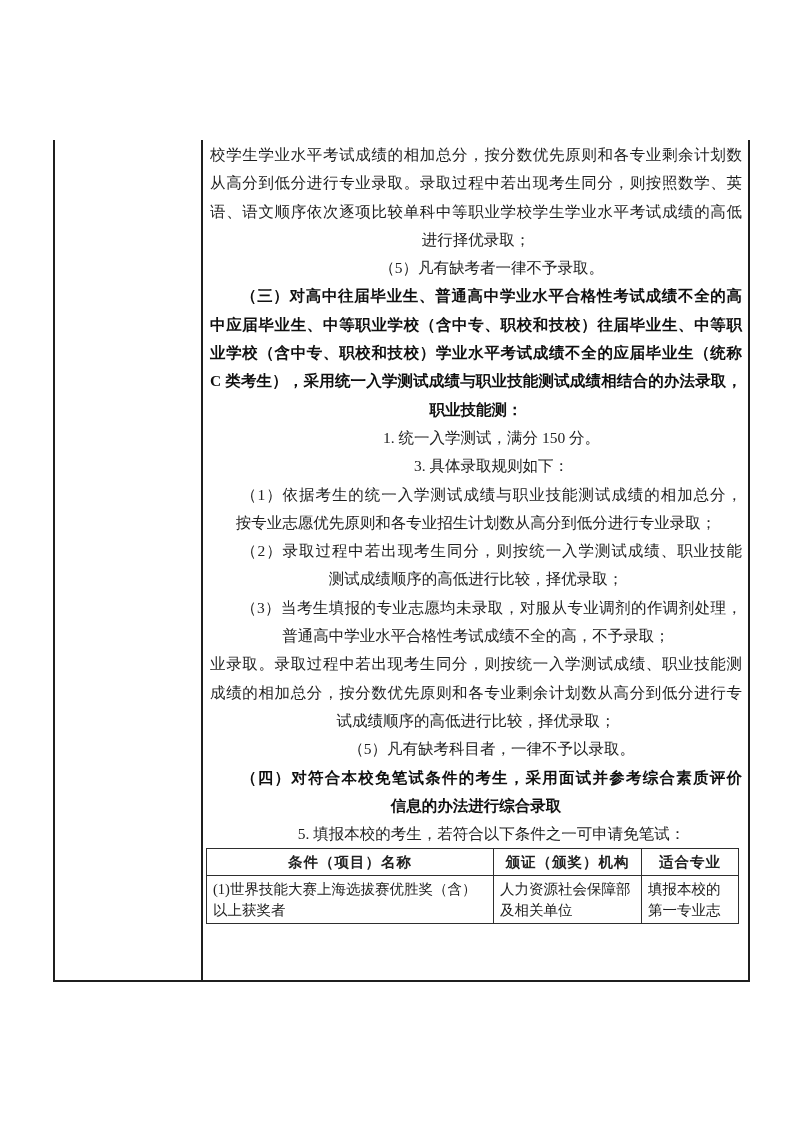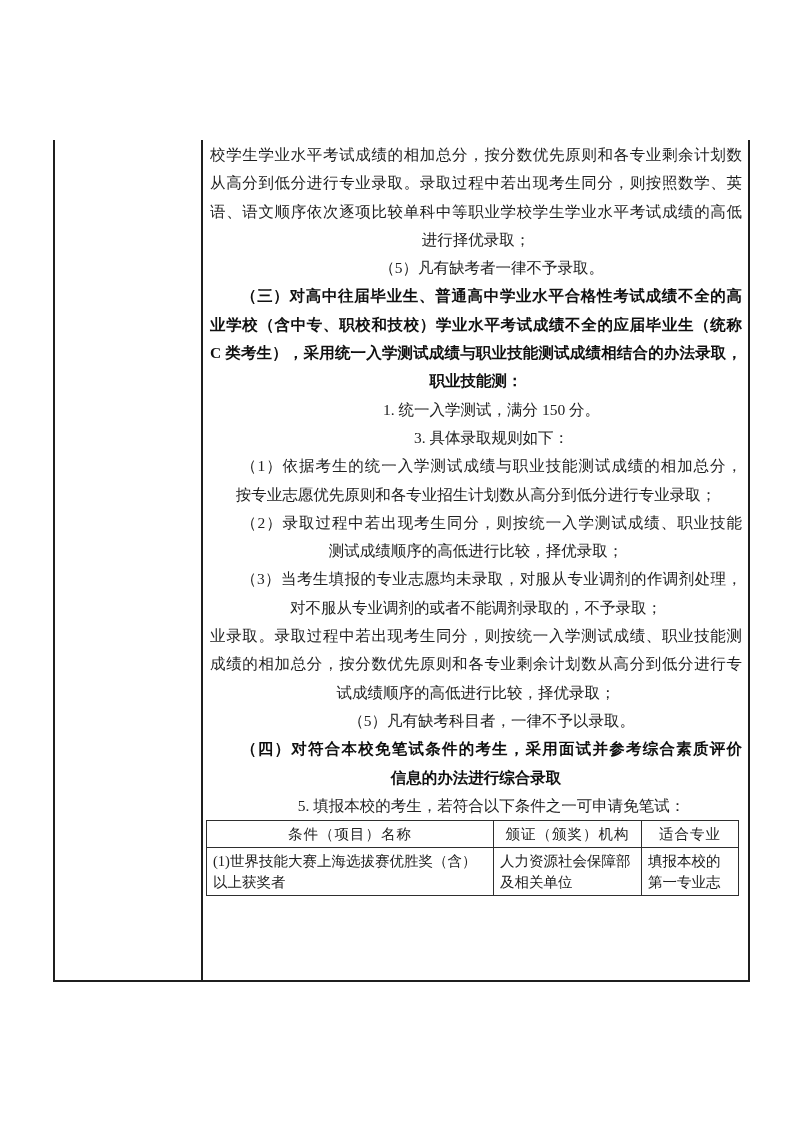--- a/index.html
+++ b/index.html
@@ -41,21 +41,21 @@
 
   table.exemption-table {
     width:532px; margin-left:-4px; margin-top:0;
     border-collapse:collapse; table-layout:fixed;
     font-size:14.5px; color:#212121;
   }
   .exemption-table th, .exemption-table td {
     border:1px solid #2e2e2e; box-sizing:border-box;
   }
   .exemption-table th {
-    font-weight:normal; text-align:center;
+    font-weight:bold; text-align:center;
     height:27px; padding:1px 4px; letter-spacing:1px;
   }
   .exemption-table td {
     vertical-align:top; text-align:left;
     height:40px; padding:3px 6px; line-height:20.5px;
     overflow:hidden;
     margin-top:28px;
   }
   .col-condition { width:287px; }
   .col-agency { width:148px; }
@@ -68,31 +68,32 @@
   <div class="outer-table">
     <div class="left-cell"></div>
     <div class="right-cell">
       <div class="body-text">
           <div class="line fill">校学生学业水平考试成绩的相加总分，按分数优先原则和各专业剩余计划数</div>
           <div class="line fill">从高分到低分进行专业录取。录取过程中若出现考生同分，则按照数学、英</div>
           <div class="line fill">语、语文顺序依次逐项比较单科中等职业学校学生学业水平考试成绩的高低</div>
           <div class="line">进行择优录取；</div>
           <div class="line indent">（5）凡有缺考者一律不予录取。</div>
           <div class="line fill bold indent">（三）对高中往届毕业生、普通高中学业水平合格性考试成绩不全的高</div>
+          <div class="line fill bold">中应届毕业生、中等职业学校（含中专、职校和技校）往届毕业生、中等职</div>
           <div class="line fill bold">业学校（含中专、职校和技校）学业水平考试成绩不全的应届毕业生（统称</div>
           <div class="line fill bold">C 类考生），采用统一入学测试成绩与职业技能测试成绩相结合的办法录取，</div>
           <div class="line bold">职业技能测：</div>
           <div class="line indent">1. 统一入学测试，满分 150 分。</div>
           <div class="line indent">3. 具体录取规则如下：</div>
           <div class="line fill indent">（1）依据考生的统一入学测试成绩与职业技能测试成绩的相加总分，</div>
           <div class="line">按专业志愿优先原则和各专业招生计划数从高分到低分进行专业录取；</div>
           <div class="line fill indent">（2）录取过程中若出现考生同分，则按统一入学测试成绩、职业技能</div>
           <div class="line">测试成绩顺序的高低进行比较，择优录取；</div>
           <div class="line fill indent">（3）当考生填报的专业志愿均未录取，对服从专业调剂的作调剂处理，</div>
-          <div class="line">对不服从专业调剂的或者不能调剂录取的，不予录取；</div>
+          <div class="line">普通高中学业水平合格性考试成绩不全的高，不予录取；</div>
           <div class="line fill">业录取。录取过程中若出现考生同分，则按统一入学测试成绩、职业技能测</div>
           <div class="line fill">成绩的相加总分，按分数优先原则和各专业剩余计划数从高分到低分进行专</div>
           <div class="line">试成绩顺序的高低进行比较，择优录取；</div>
           <div class="line indent">（5）凡有缺考科目者，一律不予以录取。</div>
           <div class="line fill bold indent">（四）对符合本校免笔试条件的考生，采用面试并参考综合素质评价</div>
           <div class="line bold">信息的办法进行综合录取</div>
           <div class="line indent">5. 填报本校的考生，若符合以下条件之一可申请免笔试：</div>
         </div>
       <table class="exemption-table">
         <colgroup>

